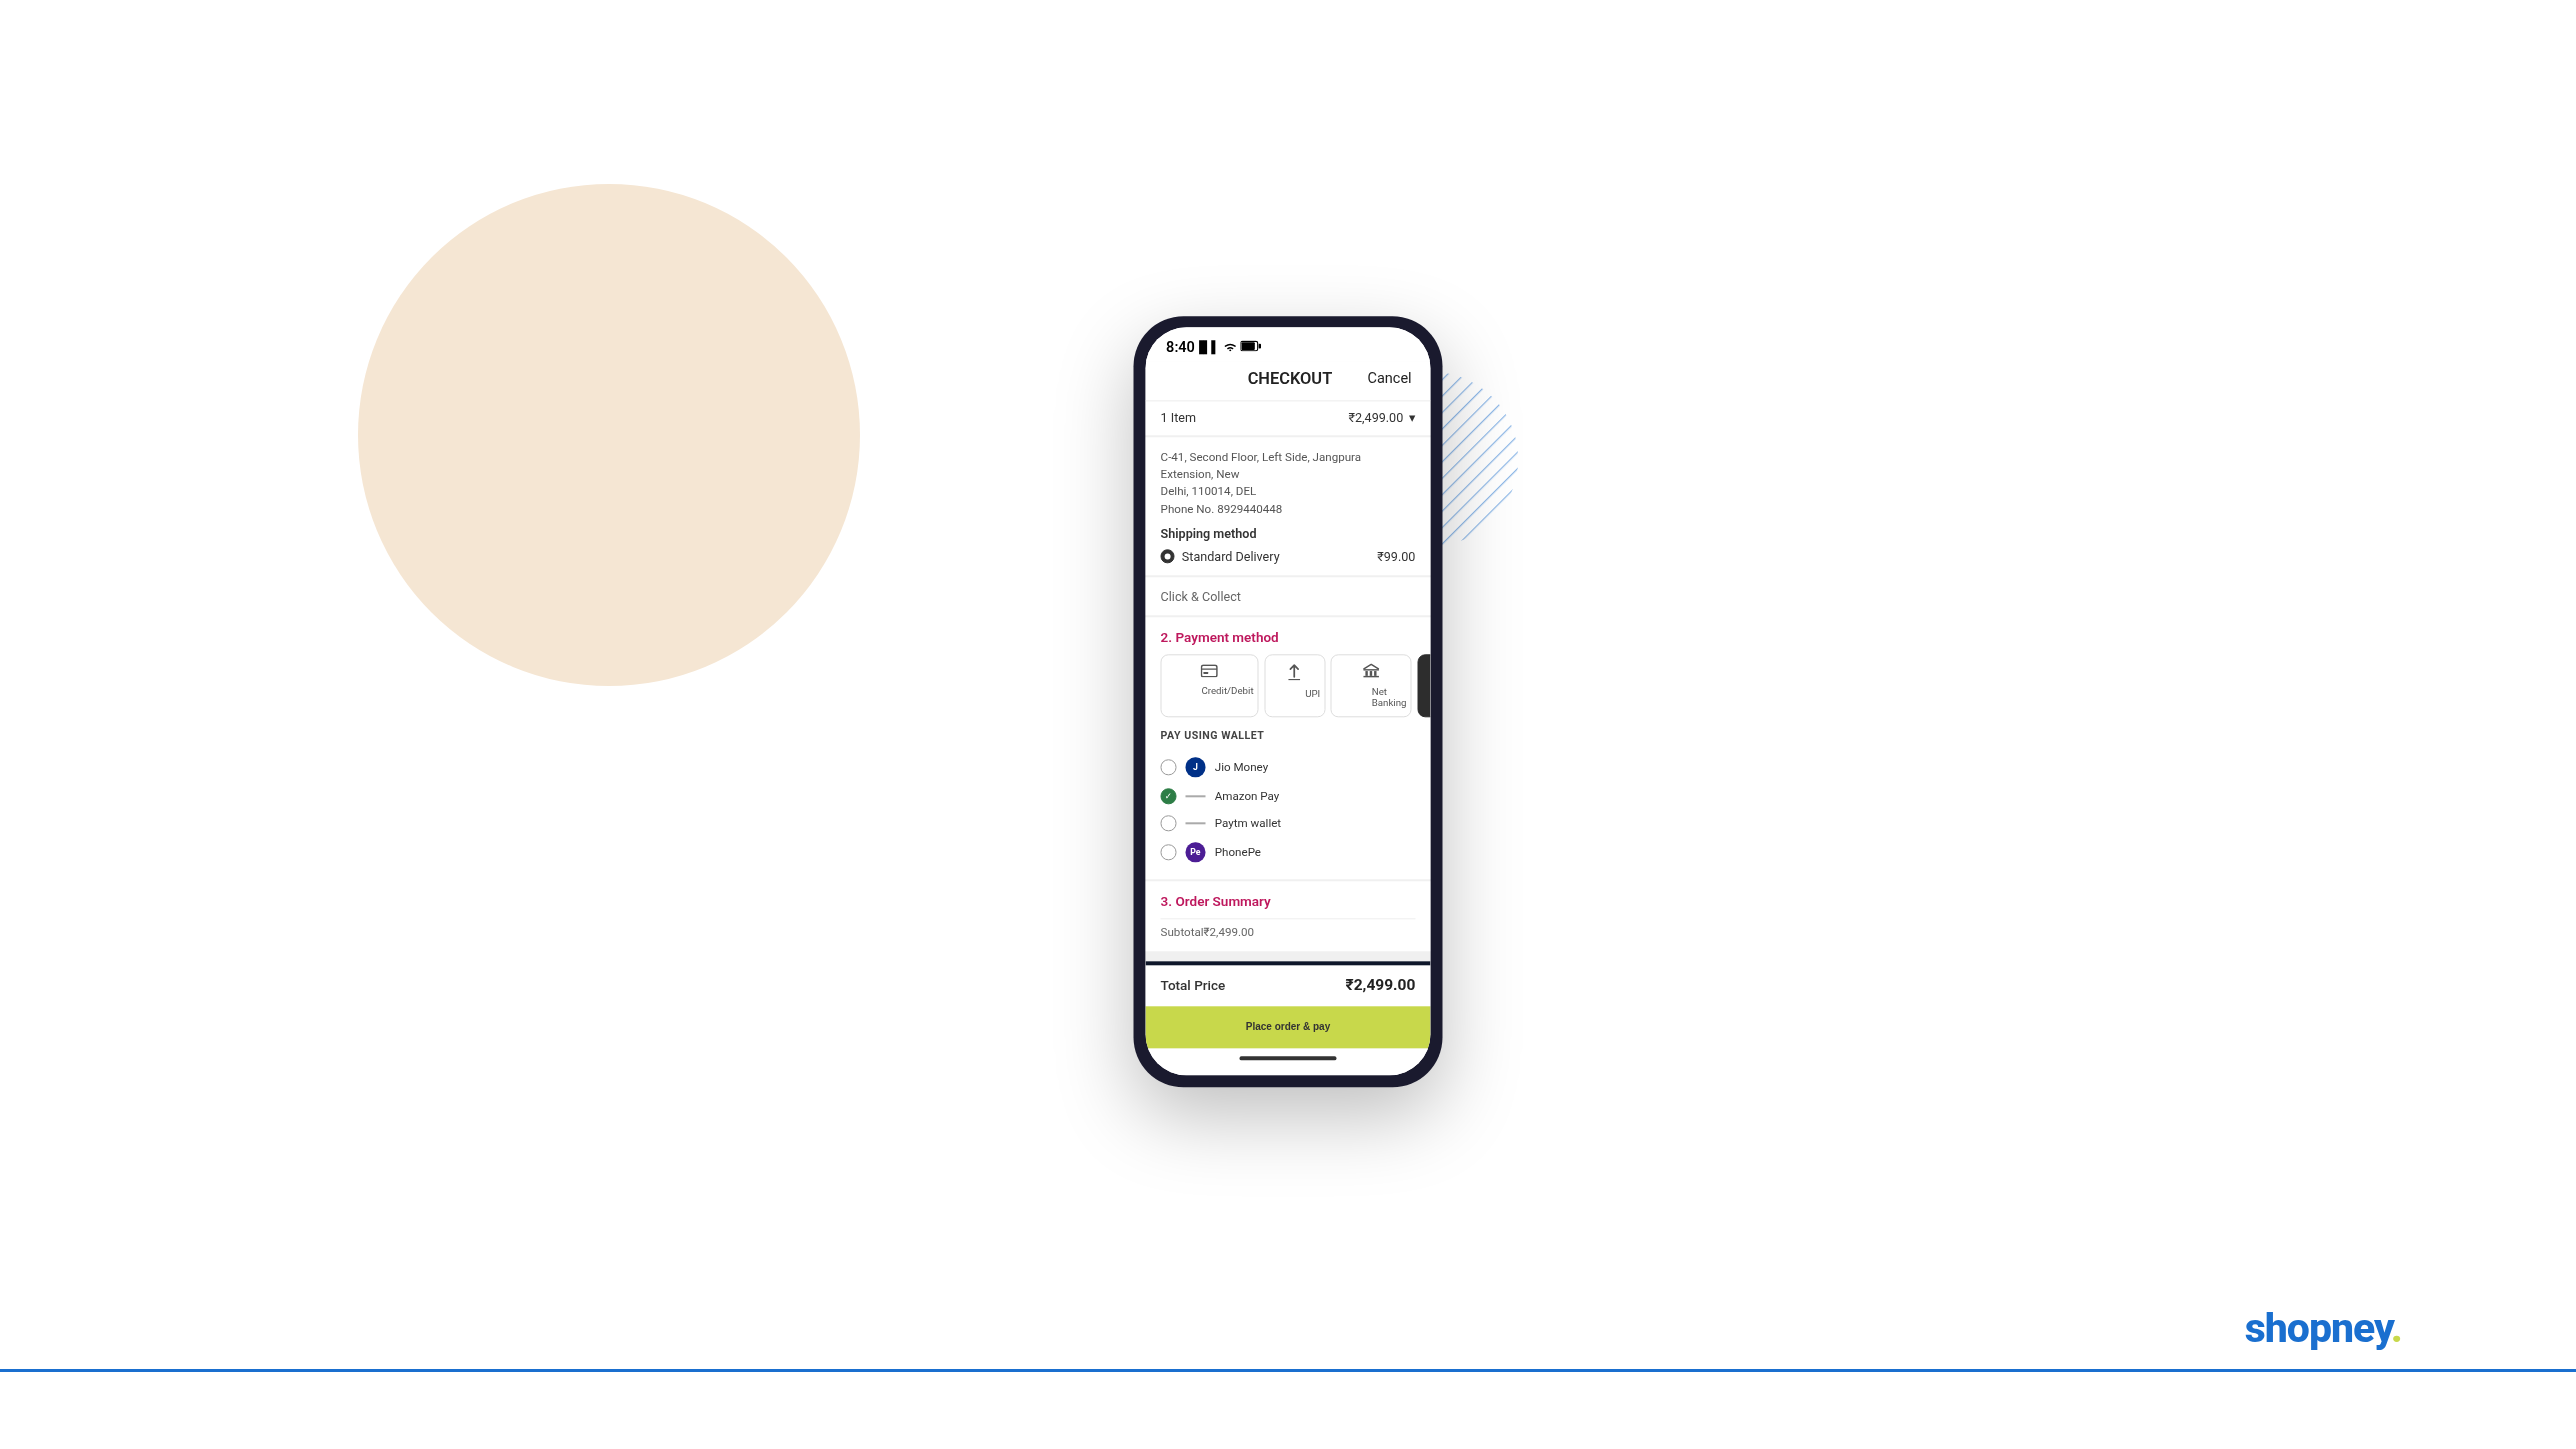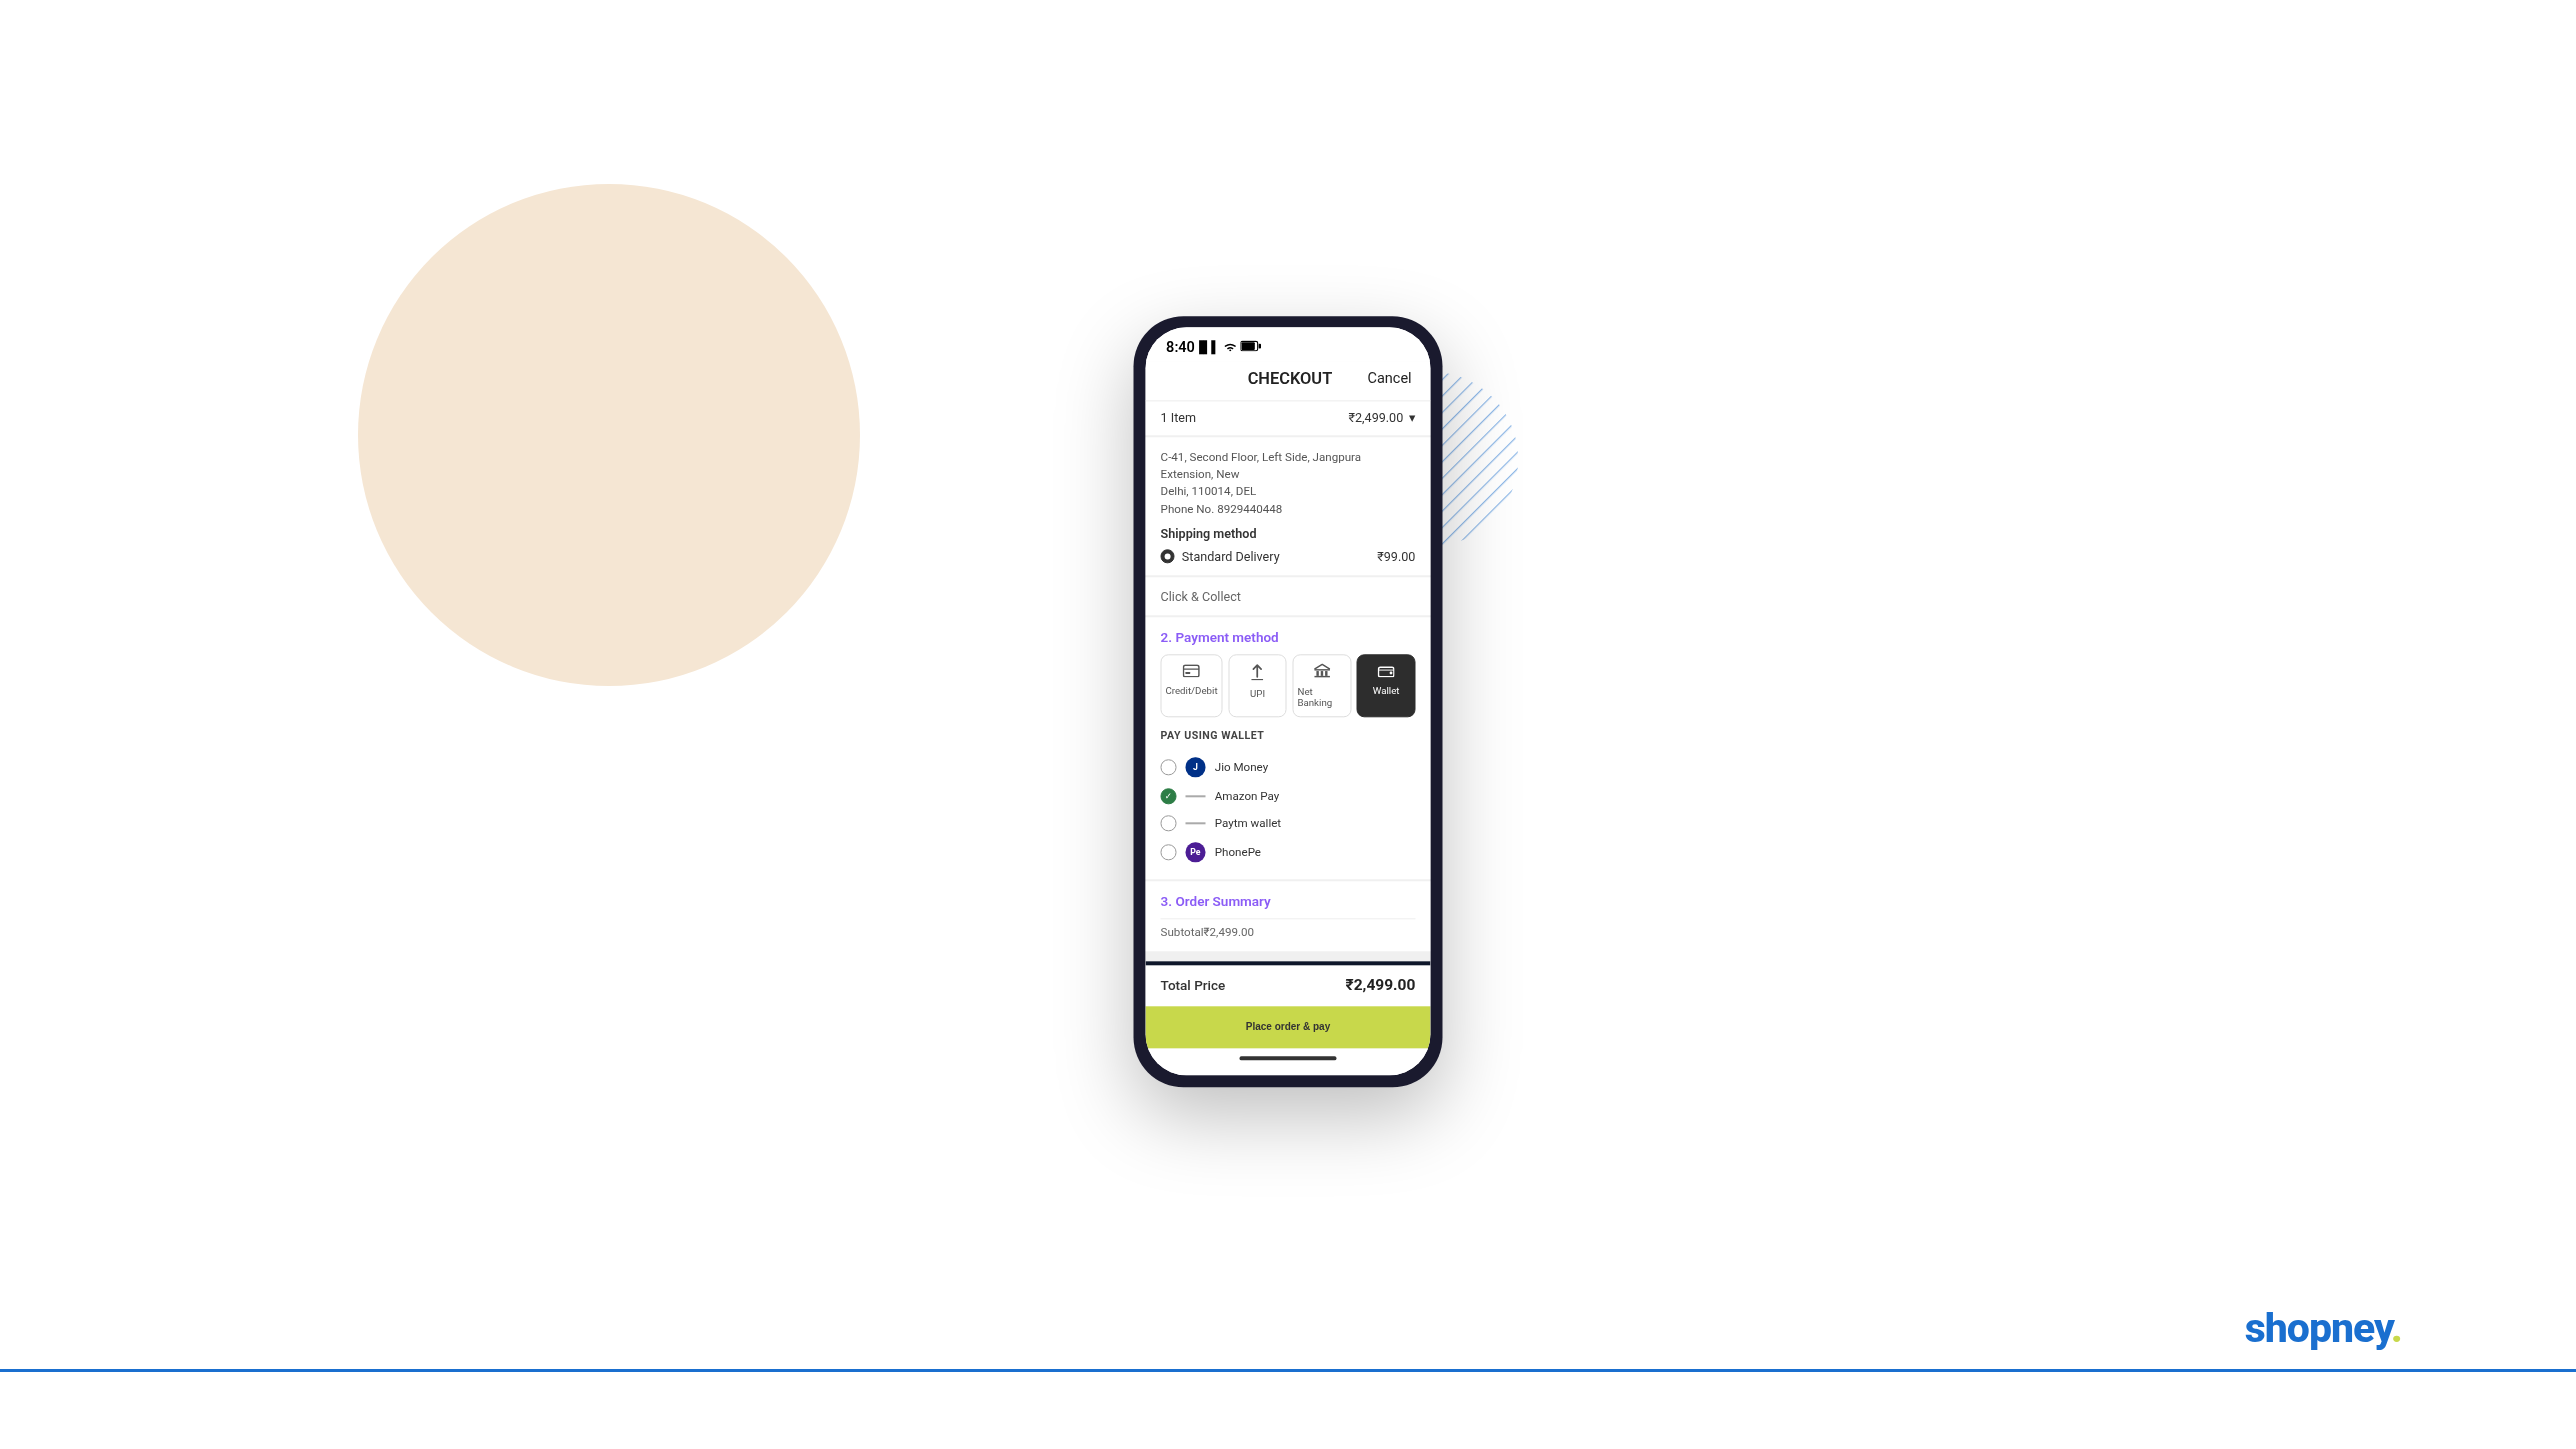--- a/index.html
+++ b/index.html
@@ -217,21 +217,21 @@
 
     
     .payment-section {
       background: #ffffff;
       margin-bottom: 1.9px;
       padding: 11.6px 15.5px;
     }
     .section-title {
       font-size: 13.5px;
       font-weight: 600;
-      color: #8b5cf6;
+      color: #be185d;
       margin-bottom: 9.7px;
     }
 
     .payment-tabs {
       display: flex;
       gap: 5.8px;
       margin-bottom: 11.6px;
     }
     .payment-tab {
       flex: 1;
@@ -248,20 +248,21 @@
     .payment-tab.active {
       background: #2d2d2d;
       border-color: #2d2d2d;
     }
     .payment-tab .tab-icon {
       font-size: 15.5px;
     }
     .payment-tab .tab-label {
       font-size: 9.7px;
       color: #555;
+      margin-left: 36px;
     }
     .payment-tab.active .tab-label {
       color: #ffffff;
     }
     .payment-tab.active .tab-icon {
       color: #ffffff;
     }
 
     
     .wallet-title {

